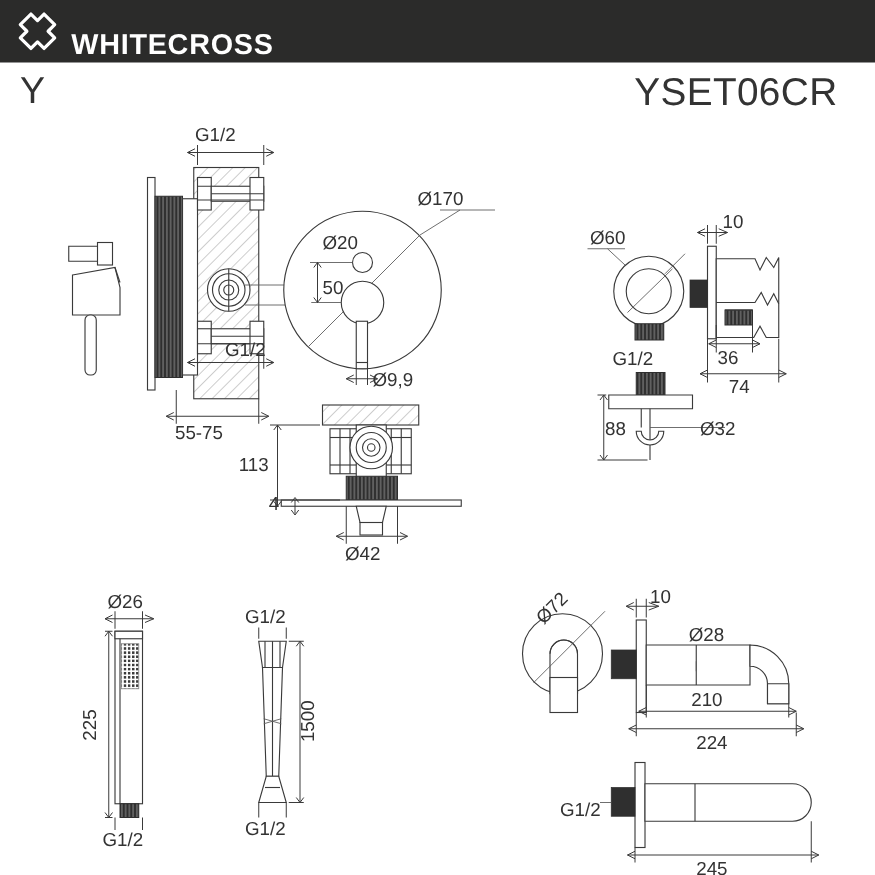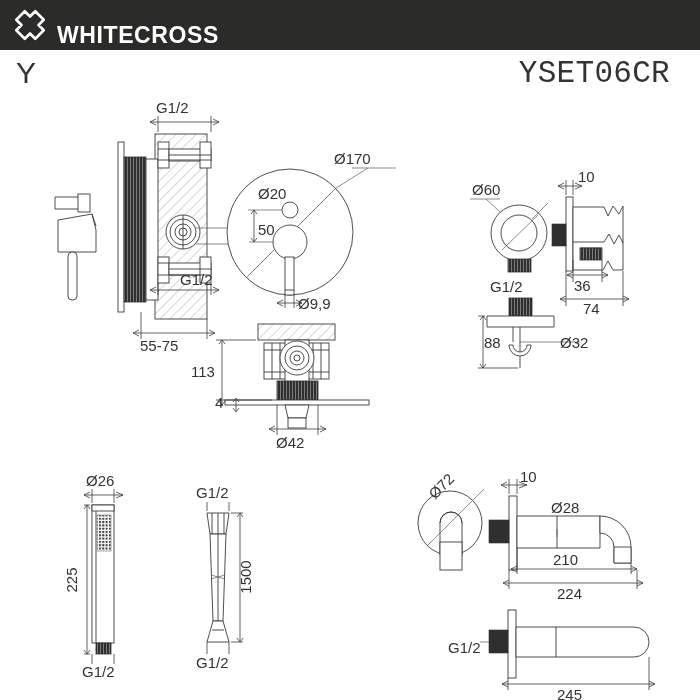--- a/index.html
+++ b/index.html
@@ -53,21 +53,21 @@
     font-weight: 400;
     font-family: "Liberation Sans", sans-serif;
   }
   .model-code {
     position: absolute;
     right: 30px; top: 6px;
     font-size: 31px;
     color: #333333;
     font-weight: 400;
     letter-spacing: 0.3px;
-    font-family: Liberation Mono, monospace;
+    font-family: Liberation Sans, sans-serif;
   }
 
   
   .drawing-area {
     position: absolute;
     left: 0; top: 102px;
     width: 592px; height: 598px;
   }
   .drawing-area svg { display: block; }
 

